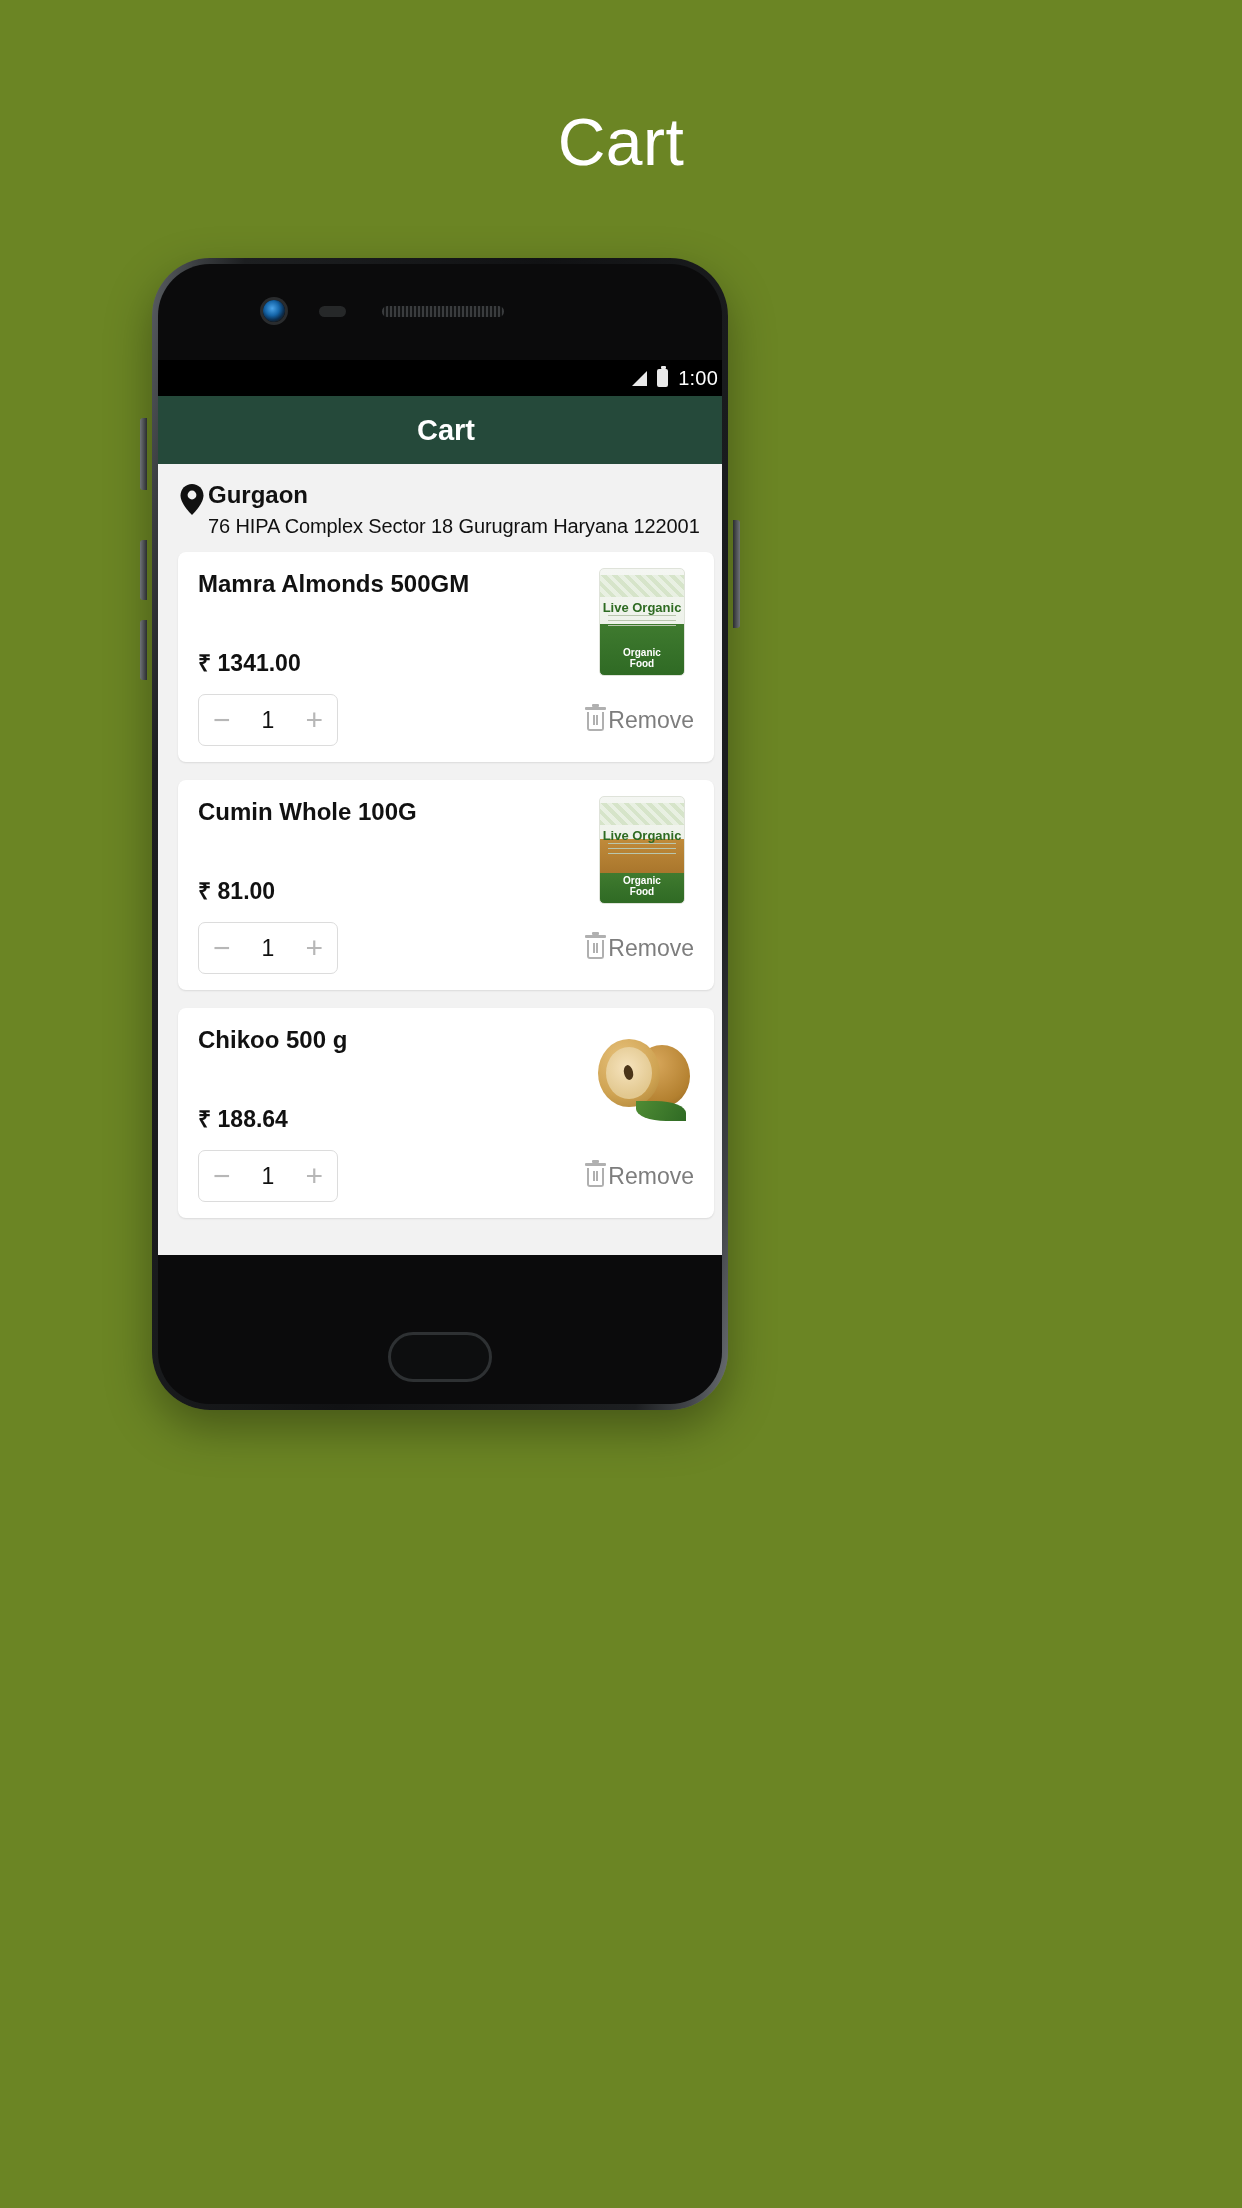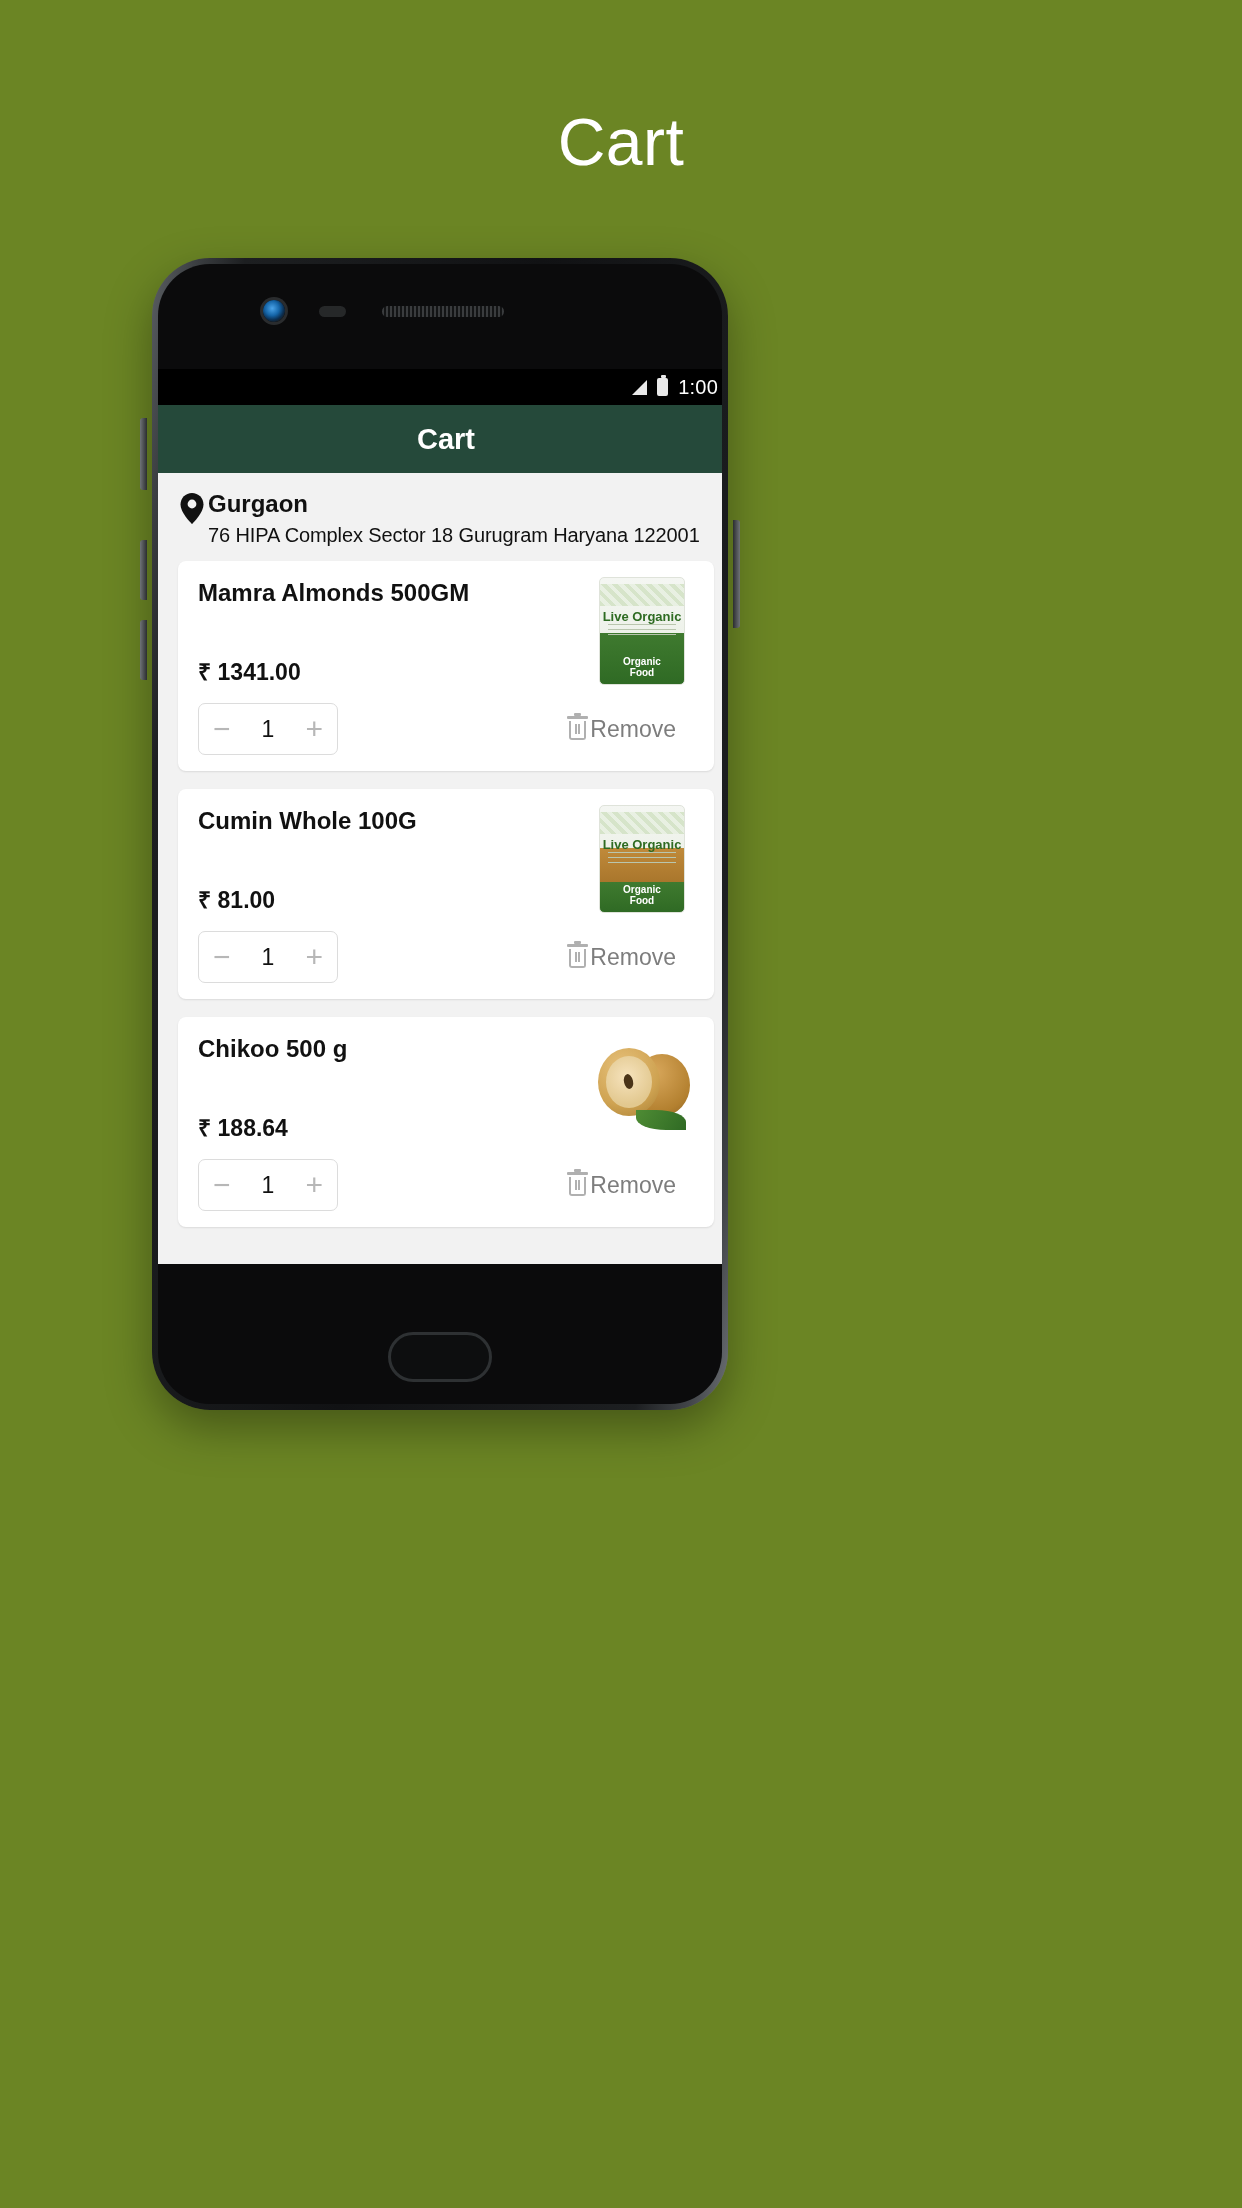--- a/index.html
+++ b/index.html
@@ -73,21 +73,21 @@
 
   
   .home-btn {
     position: absolute; bottom: 22px; left: 50%; transform: translateX(-50%);
     width: 104px; height: 50px; border-radius: 26px;
     border: 3px solid #2e3133; background: #0d0e0f;
   }
 
   
   .screen {
-    position: absolute; left: 0; top: 105px;
+    position: absolute; left: 0; top: 96px;
     width: 576px; height: 895px;
     background: #f2f2f2; overflow: hidden;
   }
 
   
   .statusbar {
     height: 36px; background: #000; color: #fff;
     display: flex; align-items: center; justify-content: flex-end;
     padding-right: 16px; gap: 10px;
   }
@@ -124,21 +124,21 @@
     display: flex; gap: 4px; align-items: flex-start;
   }
   .pin-icon { flex: 0 0 auto; margin-top: 4px; }
   .addr-city { font-size: 24px; font-weight: 700; color: #111; line-height: 1.25; }
   .addr-line { font-size: 20px; color: #111; margin-top: 5px; letter-spacing: -.1px; }
 
   
   .cards { padding: 0 20px; }
   .card {
     background: #fff; border-radius: 8px;
-    margin-bottom: 18px; padding: 18px 32px 16px 20px;
+    margin-bottom: 18px; padding: 18px 14px 16px 20px;
     position: relative; min-height: 188px;
     box-shadow: 0 1px 2px rgba(0,0,0,0.10);
   }
   .card-name { font-size: 24px; font-weight: 700; color: #111; }
   .card-price { font-size: 23px; font-weight: 700; color: #111; margin-top: 48px; }
 
   .card-thumb {
     position: absolute; right: 22px; top: 14px;
     width: 100px; height: 112px;
     display: flex; align-items: center; justify-content: center;

